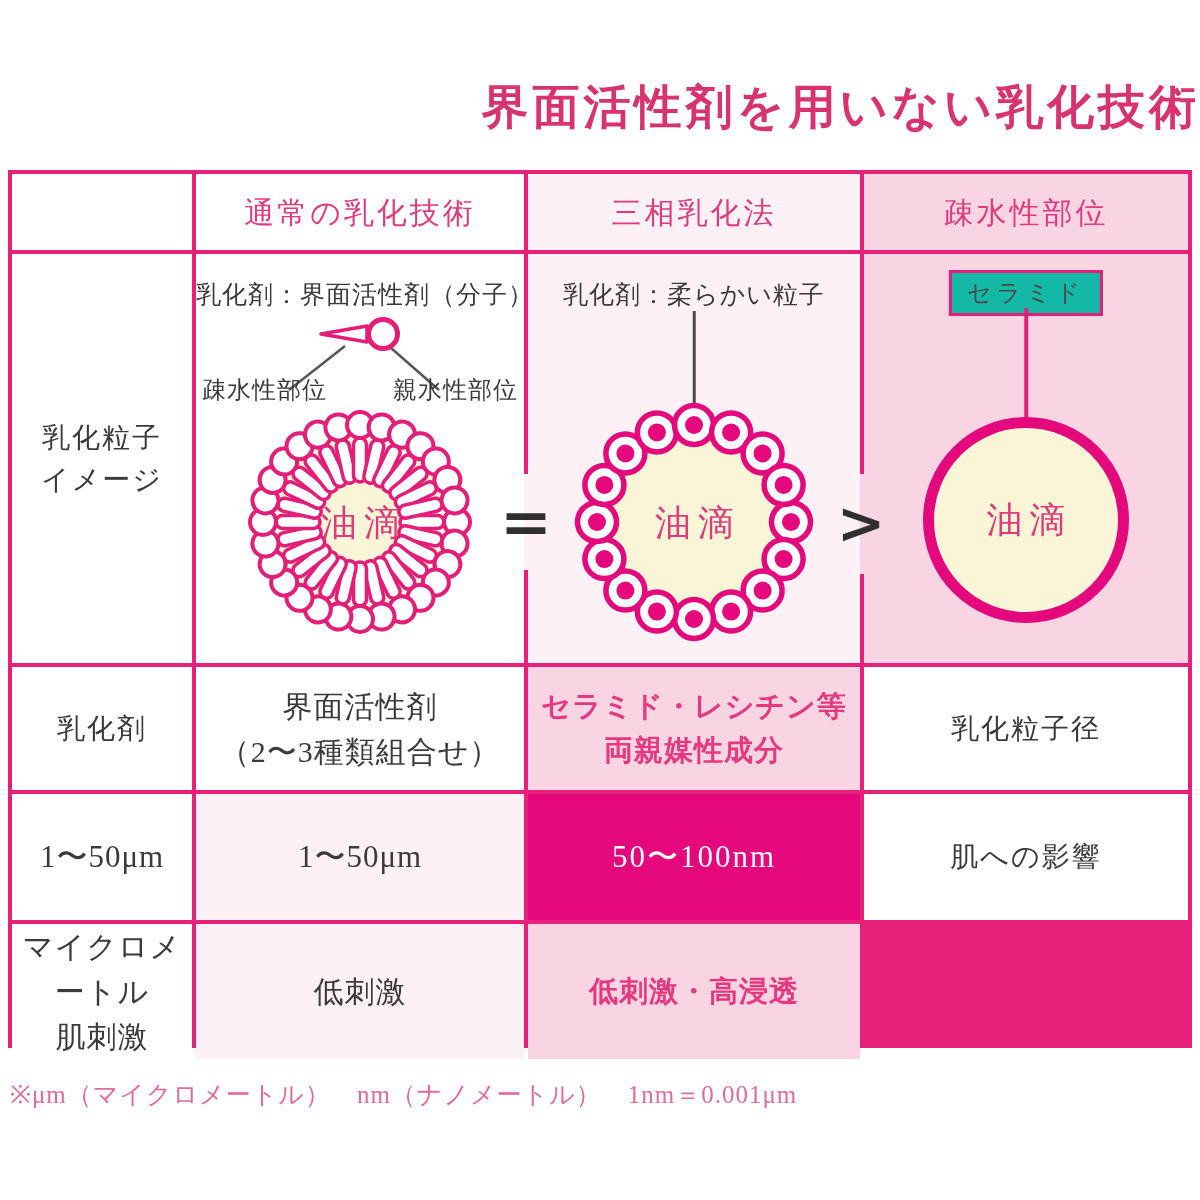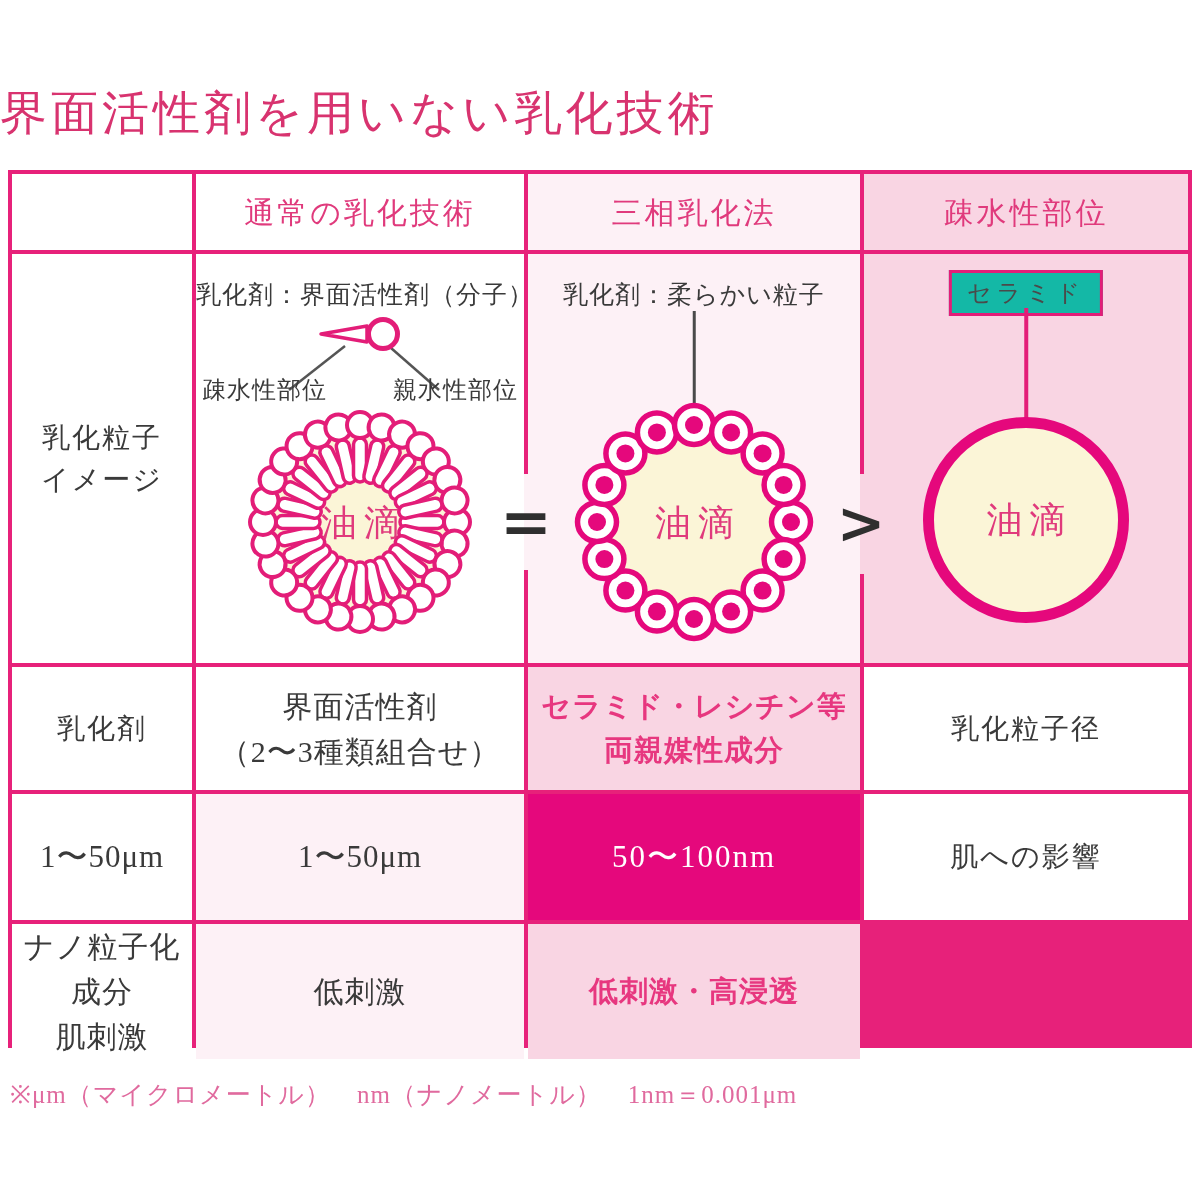--- a/index.html
+++ b/index.html
@@ -12,22 +12,22 @@
     --mag:#e03a7c;         
     --dark:#3a3a3a;        
     --foot:#e06a9e;        
   }
   html,body{margin:0;padding:0;background:#fff;}
   .canvas{
     position:relative;width:1200px;height:1200px;background:#fff;overflow:hidden;
     font-family:"Liberation Serif","DejaVu Serif",serif;color:var(--dark);
   }
   .title{
-    position:absolute;top:82px;left:0;width:100%;text-align:left;
-    font-size:47px;letter-spacing:4px;color:#d8336f;white-space:nowrap;
+    position:absolute;top:76px;left:0;width:100%;text-align:right;
+    font-size:47px;letter-spacing:4px;color:#d8336f;white-space:nowrap;font-weight:bold;
   }
   .grid{
     position:absolute;left:8px;top:170px;width:1184px;height:878px;box-sizing:border-box;
     border:4px solid var(--pink);background:var(--pink);
     display:grid;grid-template-columns:180px 328px 332px 1fr;
     grid-template-rows:76px 409px 123px 126px 1fr;gap:4px;
   }
   .cell{display:flex;flex-direction:column;align-items:center;justify-content:center;
     text-align:center;line-height:1.5;}
   .c-white{background:#fff;}
@@ -255,21 +255,21 @@
       <span>1〜50μm</span>
     </div>
     <div class="cell c-deep val-w">
       <span>50〜100nm</span>
     </div>
 
     <div class="cell c-white rowlab">
       <span>肌への影響</span>
     </div>
     <div class="cell c-white body-txt">
-      <span>ナノ粒子化成分</span>
+      <span>マイクロメートル</span>
       <span>肌刺激</span>
     </div>
     <div class="cell c-pale body-txt">
       <span>低刺激</span>
     </div>
     <div class="cell c-lp m-strong">
       <span>低刺激・高浸透</span>
     </div>
 
   </div>

